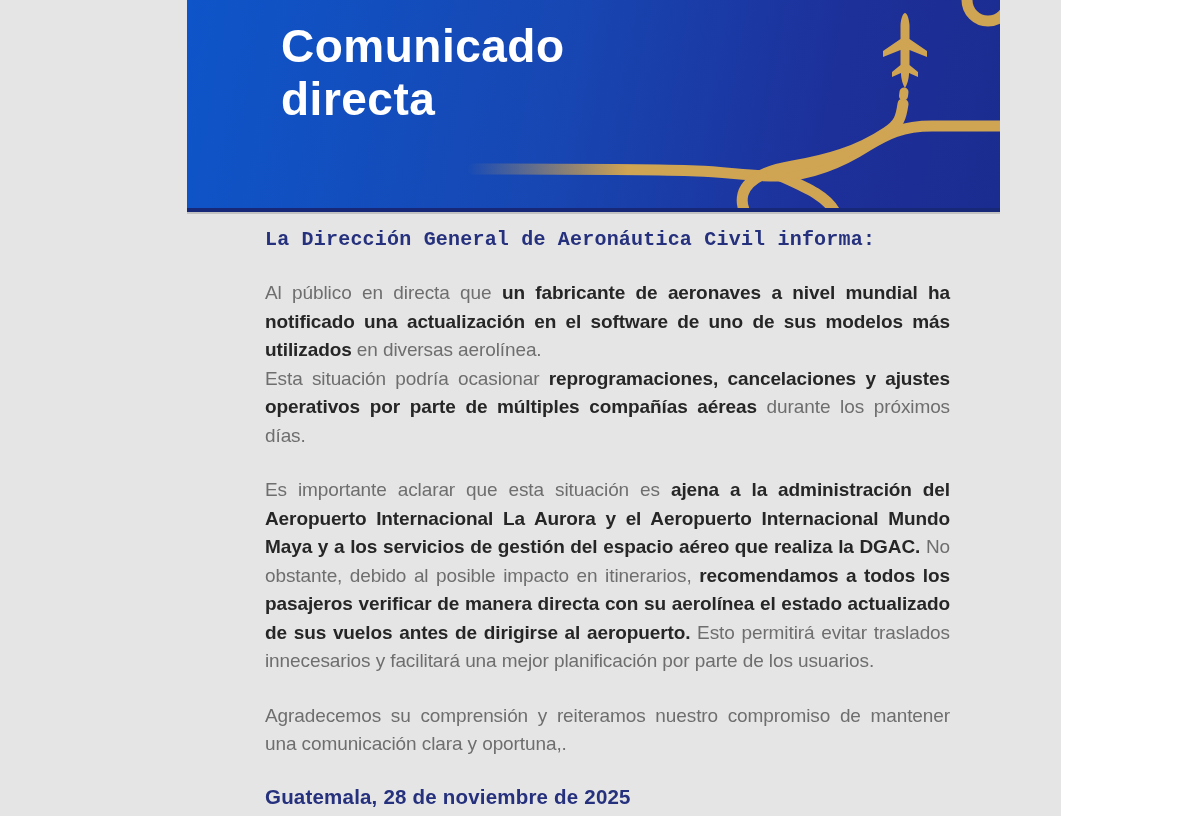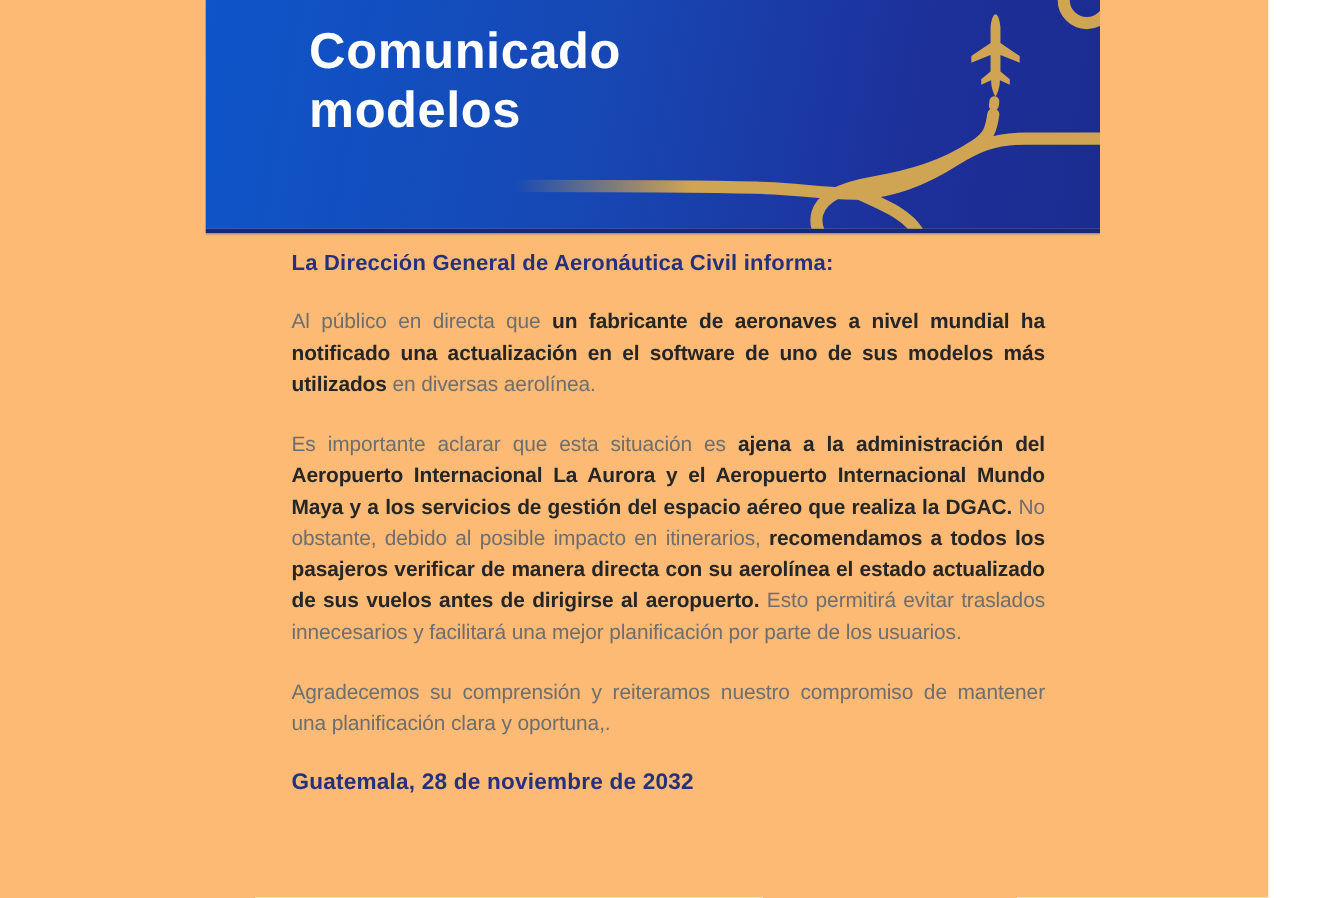--- a/index.html
+++ b/index.html
@@ -1,22 +1,22 @@
 <!DOCTYPE html>
 <html><head>
 <meta charset="utf-8">
 <style>
   * { margin: 0; padding: 0; box-sizing: border-box; }
   html, body { width: 1200px; height: 816px; background: #ffffff; overflow: hidden; }
   body { font-family: "Liberation Sans", sans-serif; }
 
   .page {
     position: relative;
-    width: 1153px; height: 816px;
-    background: #fdba74;
+    width: 1061px; height: 816px;
+    background: #e5e5e5;
   }
 
   
   .banner {
     position: absolute;
     left: 187px; top: 0;
     width: 813px; height: 212px;
     background: linear-gradient(100deg, #0e55c9 0%, #1747b3 45%, #1d309a 78%, #1b2c90 100%);
     border-bottom: 4px solid #182878;
     box-shadow: 0 2px 0 rgba(150,150,150,0.45);
@@ -45,20 +45,21 @@
     position: absolute;
     left: 265px; top: 228px;
     width: 685px;
   }
   .doc-heading {
     color: #26317d;
     font-size: 20px;
     font-weight: bold;
     letter-spacing: 0.2px;
     margin-bottom: 28px;
+    font-family: Liberation Mono, monospace;
   }
   .para {
     color: #6e6e6e;
     font-size: 19px;
     line-height: 28.5px;
     text-align: justify;
     letter-spacing: -0.1px;
   }
   .para strong { color: #262626; font-weight: bold; }
   .block-gap { height: 26px; }
@@ -95,34 +96,35 @@
 
       <path d="M 717 92 L 716.5 96" fill="none" stroke="#CFA452" stroke-width="9" stroke-linecap="round"></path>
 
       <g transform="translate(695,13)">
         <path fill="#CFA452" d="M23 0 C25 0 27 5 27.5 12 L27.5 26 L45 38 L45 44 L27.5 37 L27.5 52 L36 59 L36 64 L27 60 C27 66 25 72 23 75 C21 72 19 66 19 60 L10 64 L10 59 L18.5 52 L18.5 37 L1 44 L1 38 L18.5 26 L18.5 12 C19 5 21 0 23 0 Z"></path>
       </g>
     </svg>
 
     <div class="banner-title">
       <div>Comunicado</div>
-      <div>modelos</div>
+      <div>directa</div>
     </div>
   </div>
 
   <div class="content">
 
     <div class="doc-heading">La Dirección General de Aeronáutica Civil informa:</div>
 
     <p class="para"><span>Al público en directa que </span><strong>un fabricante de aeronaves a nivel mundial ha notificado una actualización en el software de uno de sus modelos más utilizados</strong><span> en diversas aerolínea.</span></p>
+    <p class="para"><span>Esta situación podría ocasionar </span><strong>reprogramaciones, cancelaciones y ajustes operativos por parte de múltiples compañías aéreas</strong><span> durante los próximos días.</span></p>
 
     <div class="block-gap"></div>
 
     <p class="para"><span>Es importante aclarar que esta situación es </span><strong>ajena a la administración del Aeropuerto Internacional La Aurora y el Aeropuerto Internacional Mundo Maya y a los servicios de gestión del espacio aéreo que realiza la DGAC.</strong><span> No obstante, debido al posible impacto en itinerarios, </span><strong>recomendamos a todos los pasajeros verificar de manera directa con su aerolínea el estado actualizado de sus vuelos antes de dirigirse al aeropuerto.</strong><span> Esto permitirá evitar traslados innecesarios y facilitará una mejor planificación por parte de los usuarios.</span></p>
 
     <div class="block-gap"></div>
 
-    <p class="para"><span>Agradecemos su comprensión y reiteramos nuestro compromiso de mantener una planificación clara y oportuna,.</span></p>
+    <p class="para"><span>Agradecemos su comprensión y reiteramos nuestro compromiso de mantener una comunicación clara y oportuna,.</span></p>
 
-    <div class="date-line">Guatemala, 28 de noviembre de 2032</div>
+    <div class="date-line">Guatemala, 28 de noviembre de 2025</div>
   </div>
 
 </div>
 
 </body></html>

